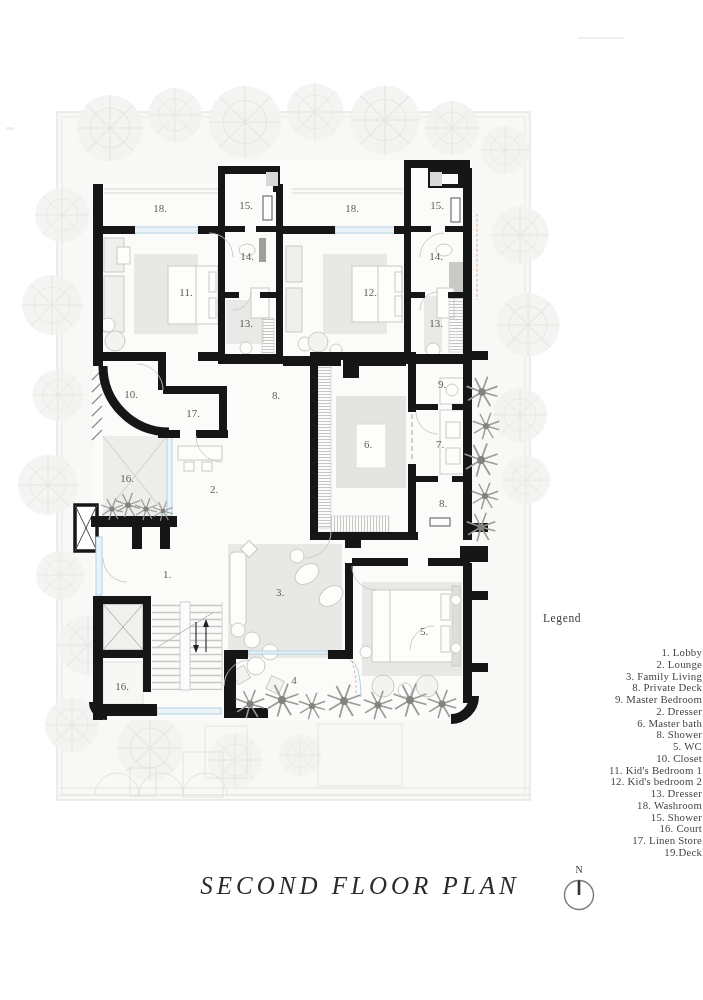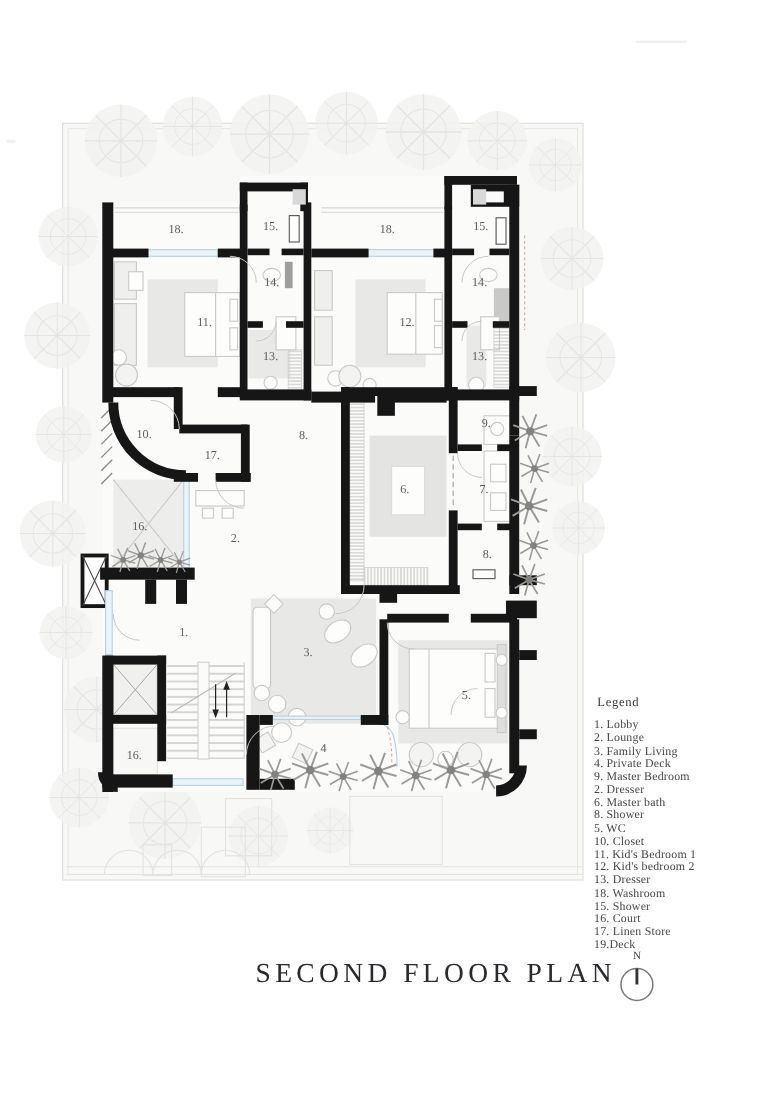--- a/index.html
+++ b/index.html
@@ -1,26 +1,26 @@
 <!DOCTYPE html>
 <html><head>
 <meta charset="utf-8">
 <style>
   html,body{margin:0;padding:0;background:#ffffff;}
   .sheet{position:relative;width:703px;height:1000px;background:#ffffff;overflow:hidden;
          font-family:"Liberation Serif","DejaVu Serif",serif;}
   .plan-svg{position:absolute;left:0;top:0;}
   svg text.rl{font-family:"Liberation Serif","DejaVu Serif",serif;fill:#5e5e58;
               font-size:11px;text-anchor:middle;}
-  .legend{position:absolute;left:540px;top:633px;width:162px;color:#424242;}
+  .legend{position:absolute;left:540px;top:612px;width:162px;color:#424242;}
   .legend-title{font-size:11.5px;color:#3a3a3a;letter-spacing:.6px;padding-left:3px;}
-  .legend-items{margin-top:9px;}
+  .legend-items{margin-top:23px;text-align:right;}
   .legend-item{font-size:10.8px;line-height:11.75px;letter-spacing:.2px;color:#454545;}
-  .plan-title{position:absolute;left:160px;top:872px;width:400px;text-align:right;
-              font-size:25px;letter-spacing:4px;color:#2a2a2e;white-space:nowrap;}
+  .plan-title{position:absolute;left:160px;top:872px;width:400px;text-align:center;
+              font-size:25px;letter-spacing:4px;color:#2a2a2e;white-space:nowrap;font-style:italic;}
   .north{position:absolute;left:556px;top:864px;width:46px;text-align:center;}
   .north-n{font-size:10px;color:#3b3b3b;margin-bottom:-1px;}
 </style>
 </head>
 <body>
 
 <div class="sheet">
 
   <svg class="plan-svg" width="703" height="1000" viewBox="0 0 703 1000">
     <defs>
@@ -361,21 +361,21 @@
       <text class="rl" x="294" y="684">4</text>
     </g>
   </svg>
 
   <div class="legend">
     <div class="legend-title">Legend</div>
     <div class="legend-items">
       <div class="legend-item">1. Lobby</div>
       <div class="legend-item">2. Lounge</div>
       <div class="legend-item">3. Family Living</div>
-      <div class="legend-item">4. Private Deck</div>
+      <div class="legend-item">8. Private Deck</div>
       <div class="legend-item">9. Master Bedroom</div>
       <div class="legend-item">2. Dresser</div>
       <div class="legend-item">6. Master bath</div>
       <div class="legend-item">8. Shower</div>
       <div class="legend-item">5. WC</div>
       <div class="legend-item">10. Closet</div>
       <div class="legend-item">11. Kid's Bedroom 1</div>
       <div class="legend-item">12. Kid's bedroom 2</div>
       <div class="legend-item">13. Dresser</div>
       <div class="legend-item">18. Washroom</div>

